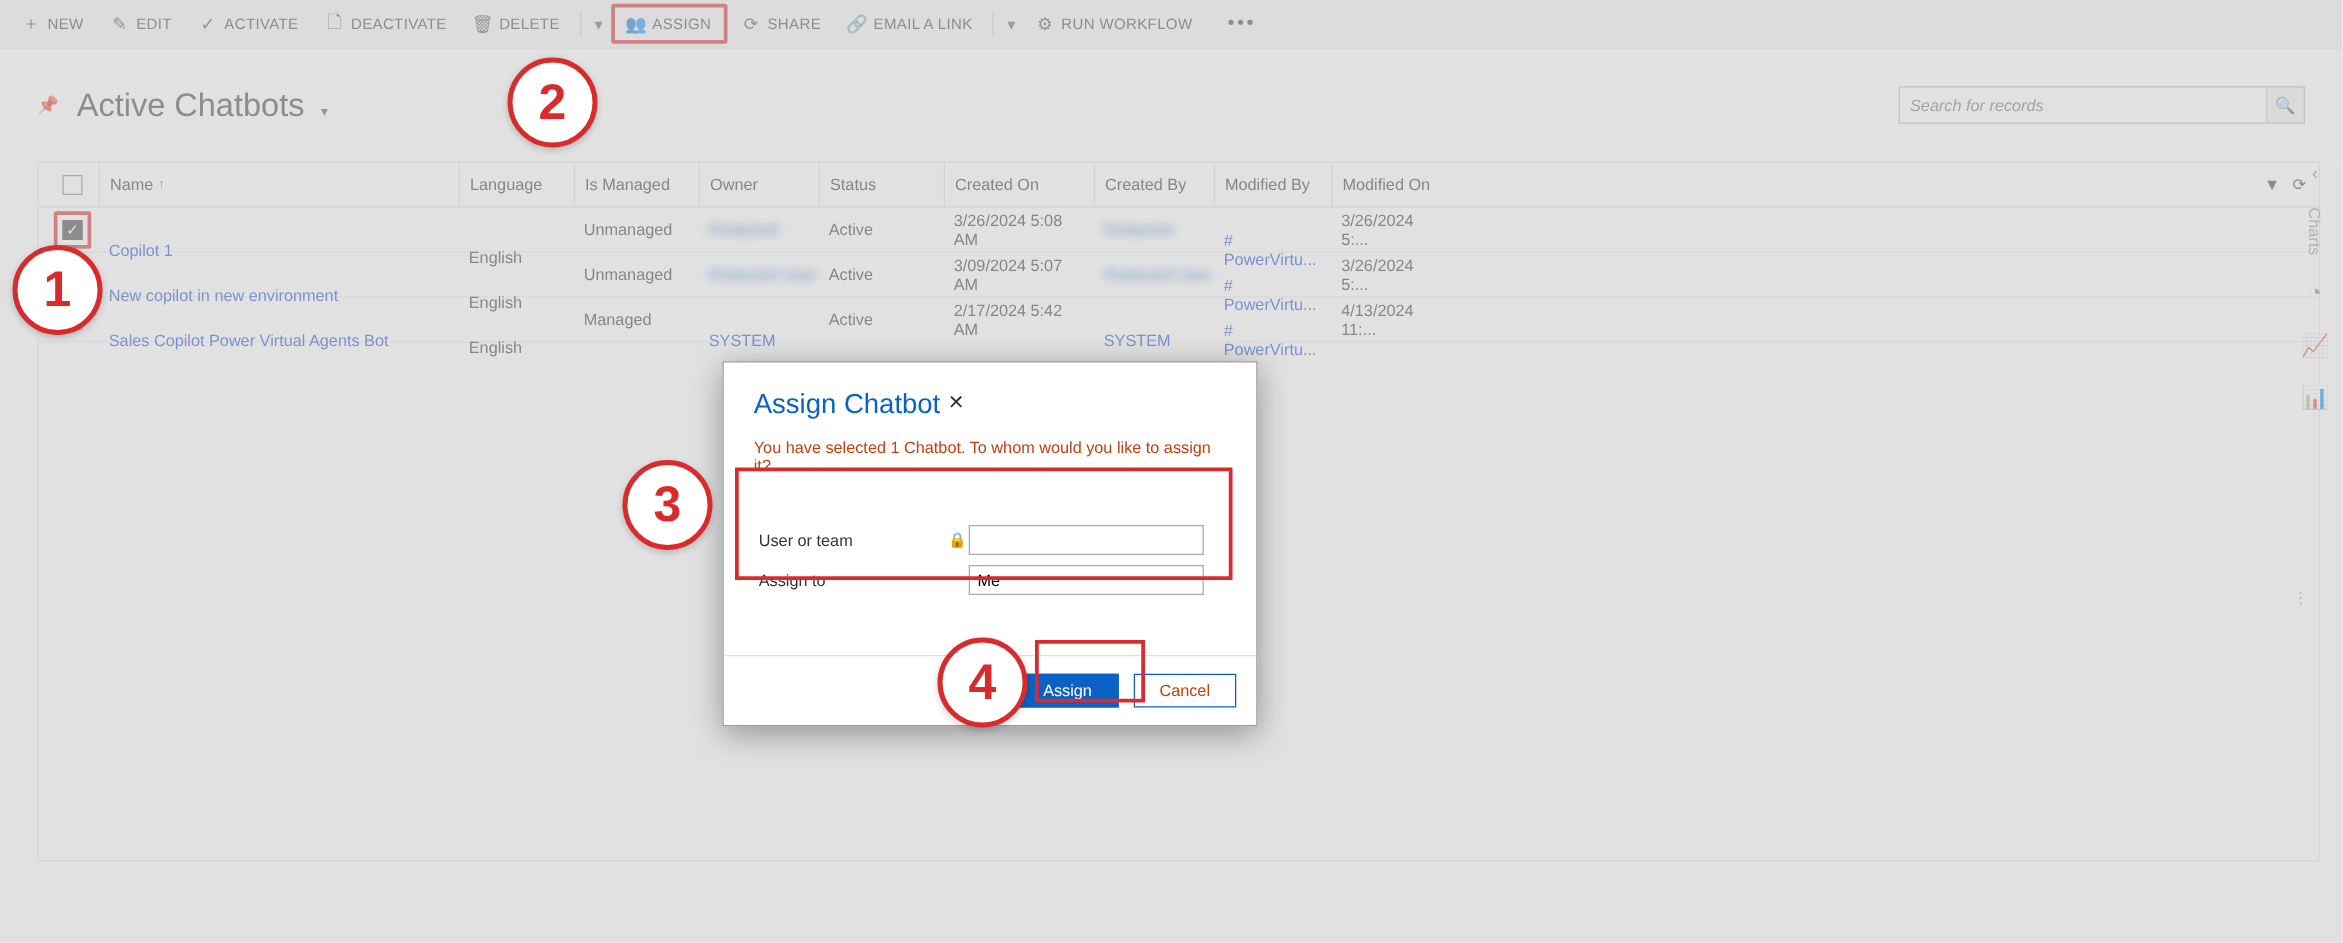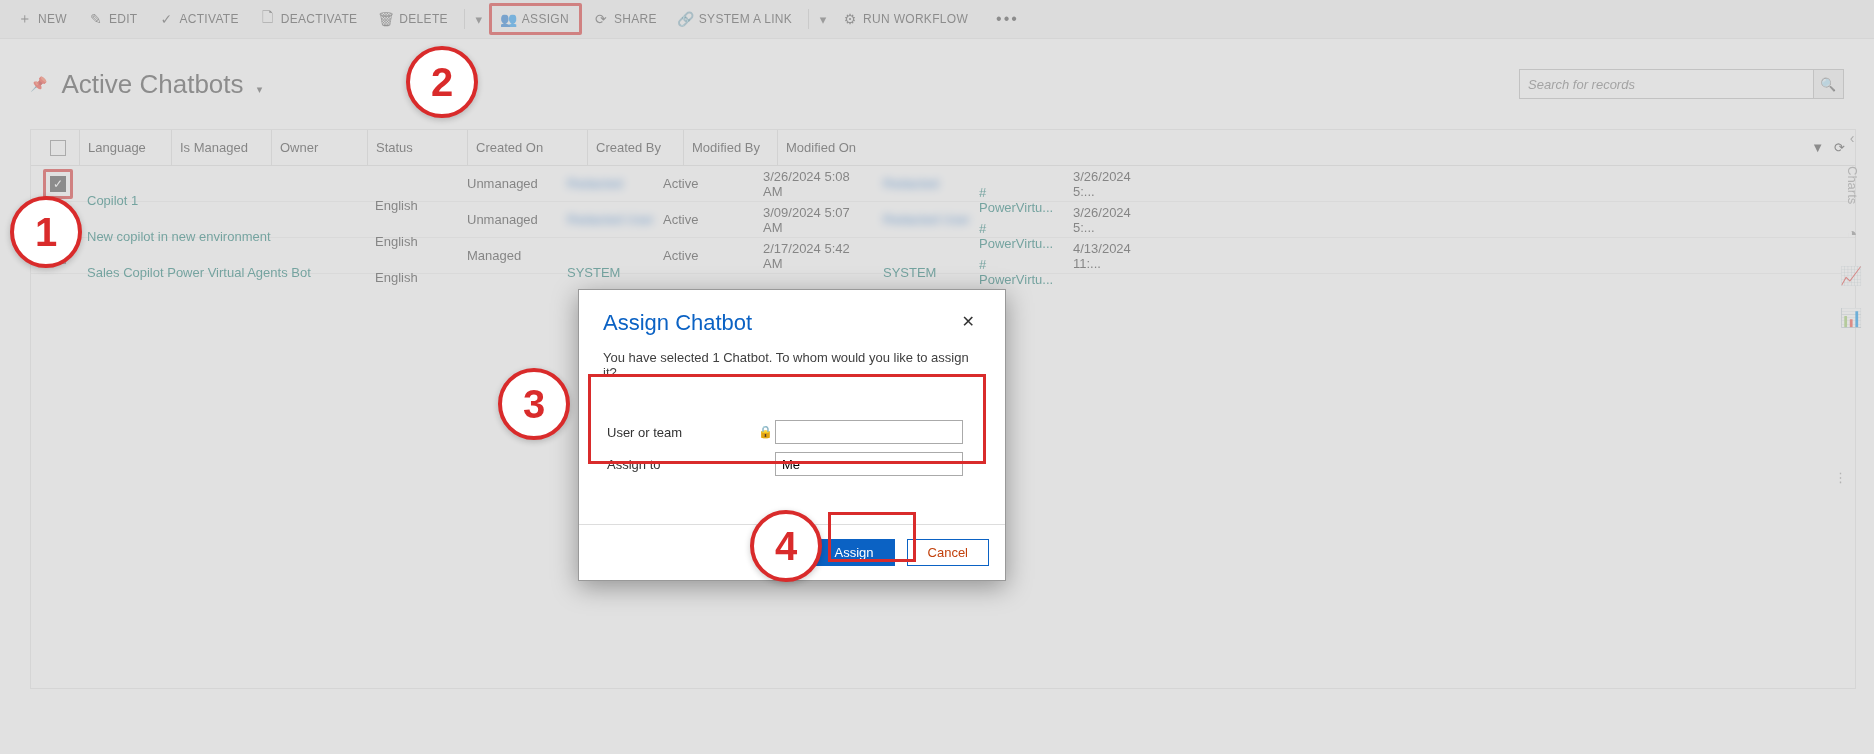--- a/index.html
+++ b/index.html
@@ -109,21 +109,21 @@
   .cell { padding:0 8px; }
   .cell-name { width:288px; color:#0b62c4; }
   .cell-lang { width:92px;margin-top:44px; }
   .cell-managed { width:100px; }
   .cell-owner { width:96px; }
   .cell-status { width:100px; }
   .cell-created-on { width:120px; }
   .cell-created-by { width:96px; }
   .cell-modified-by { width:94px; color:#0b62c4; }
   .cell-modified-on { width:98px; }
-  .link { color:#0f766e;margin-top:33px; }
+  .link { color:#1d4ed8;margin-top:33px; }
   .blurred { filter: blur(4px); color:#0b62c4; white-space:nowrap; overflow:hidden; }
   .checkbox {
     width:16px; height:16px; border:1px solid #888; background:#fff;
     display:flex; align-items:center; justify-content:center; font-size:12px;
   }
   .checkbox.checked { background:#444; color:#fff; border-color:#444; }
   .row-check-highlight { border:3px solid #d92b2b; padding:4px; border-radius:2px; }
   .ellipsis-cell { display:flex; align-items:center; color:#999; padding-left:600px; }
 
   
@@ -137,26 +137,26 @@
   .rail-icon { font-size:18px; }
 
   
   .dialog {
     position:absolute; z-index:100;
     left:578px; top:289px; width:428px;
     background:#fff; border:1px solid #999;
     box-shadow: 0 6px 24px rgba(0,0,0,0.35);
   }
   .dialog-head {
-    display:flex; justify-content:space-between; align-items:flex-start;
+    display:flex; justify-content:flex-start; align-items:flex-start;
     padding:20px 24px 0 24px;
   }
   .dialog-title { color:#0b62c4; font-size:22px; font-weight:400; }
   .dialog-close { font-size:16px; cursor:pointer; color:#333; padding:2px 6px; }
-  .dialog-sub { padding:14px 24px 4px 24px; color:#404040; font-size:13px; }
+  .dialog-sub { padding:14px 24px 4px 24px; color:#c2410c; font-size:13px; }
   .dialog-body {
     margin:12px 18px 18px 18px; padding:16px 10px 22px 10px;
   }
   .form-row { display:flex; align-items:center; margin:8px 0; }
   .form-label { width:150px; color:#333; }
   .lock-icon { width:18px; text-align:center; color:#777; font-size:12px; }
   .form-input {
     width:188px; height:24px; border:1px solid #aaa; padding:2px 6px;
     font-size:13px;
   }
@@ -216,21 +216,21 @@
     <span class="icon">👥</span>
     <span>ASSIGN</span>
   </div>
 
   <div class="toolbar-btn">
     <span class="icon">⟳</span>
     <span>SHARE</span>
   </div>
   <div class="toolbar-btn">
     <span class="icon">🔗</span>
-    <span>SYSTEM A LINK</span>
+    <span>EMAIL A LINK</span>
   </div>
   <span class="toolbar-sep"></span>
   <span class="toolbar-dropdown-caret">▾</span>
   <div class="toolbar-btn">
     <span class="icon">⚙</span>
     <span>RUN WORKFLOW</span>
   </div>
   <div class="toolbar-btn">
     <span class="more-dots">•••</span>
   </div>
@@ -249,20 +249,24 @@
     <div class="search-btn">
       <span>🔍</span>
     </div>
   </div>
 </div>
 
 <div class="grid-wrap">
   <div class="grid-header">
     <div class="col-check">
       <div class="checkbox"></div>
+    </div>
+    <div class="col col-name">
+      <span>Name</span>
+      <span class="sort-arrow">↑</span>
     </div>
     <div class="col col-lang">
         <span>Language</span>
       </div>
     <div class="col col-managed">
         <span>Is Managed</span>
       </div>
     <div class="col col-owner">
         <span>Owner</span>
       </div>

